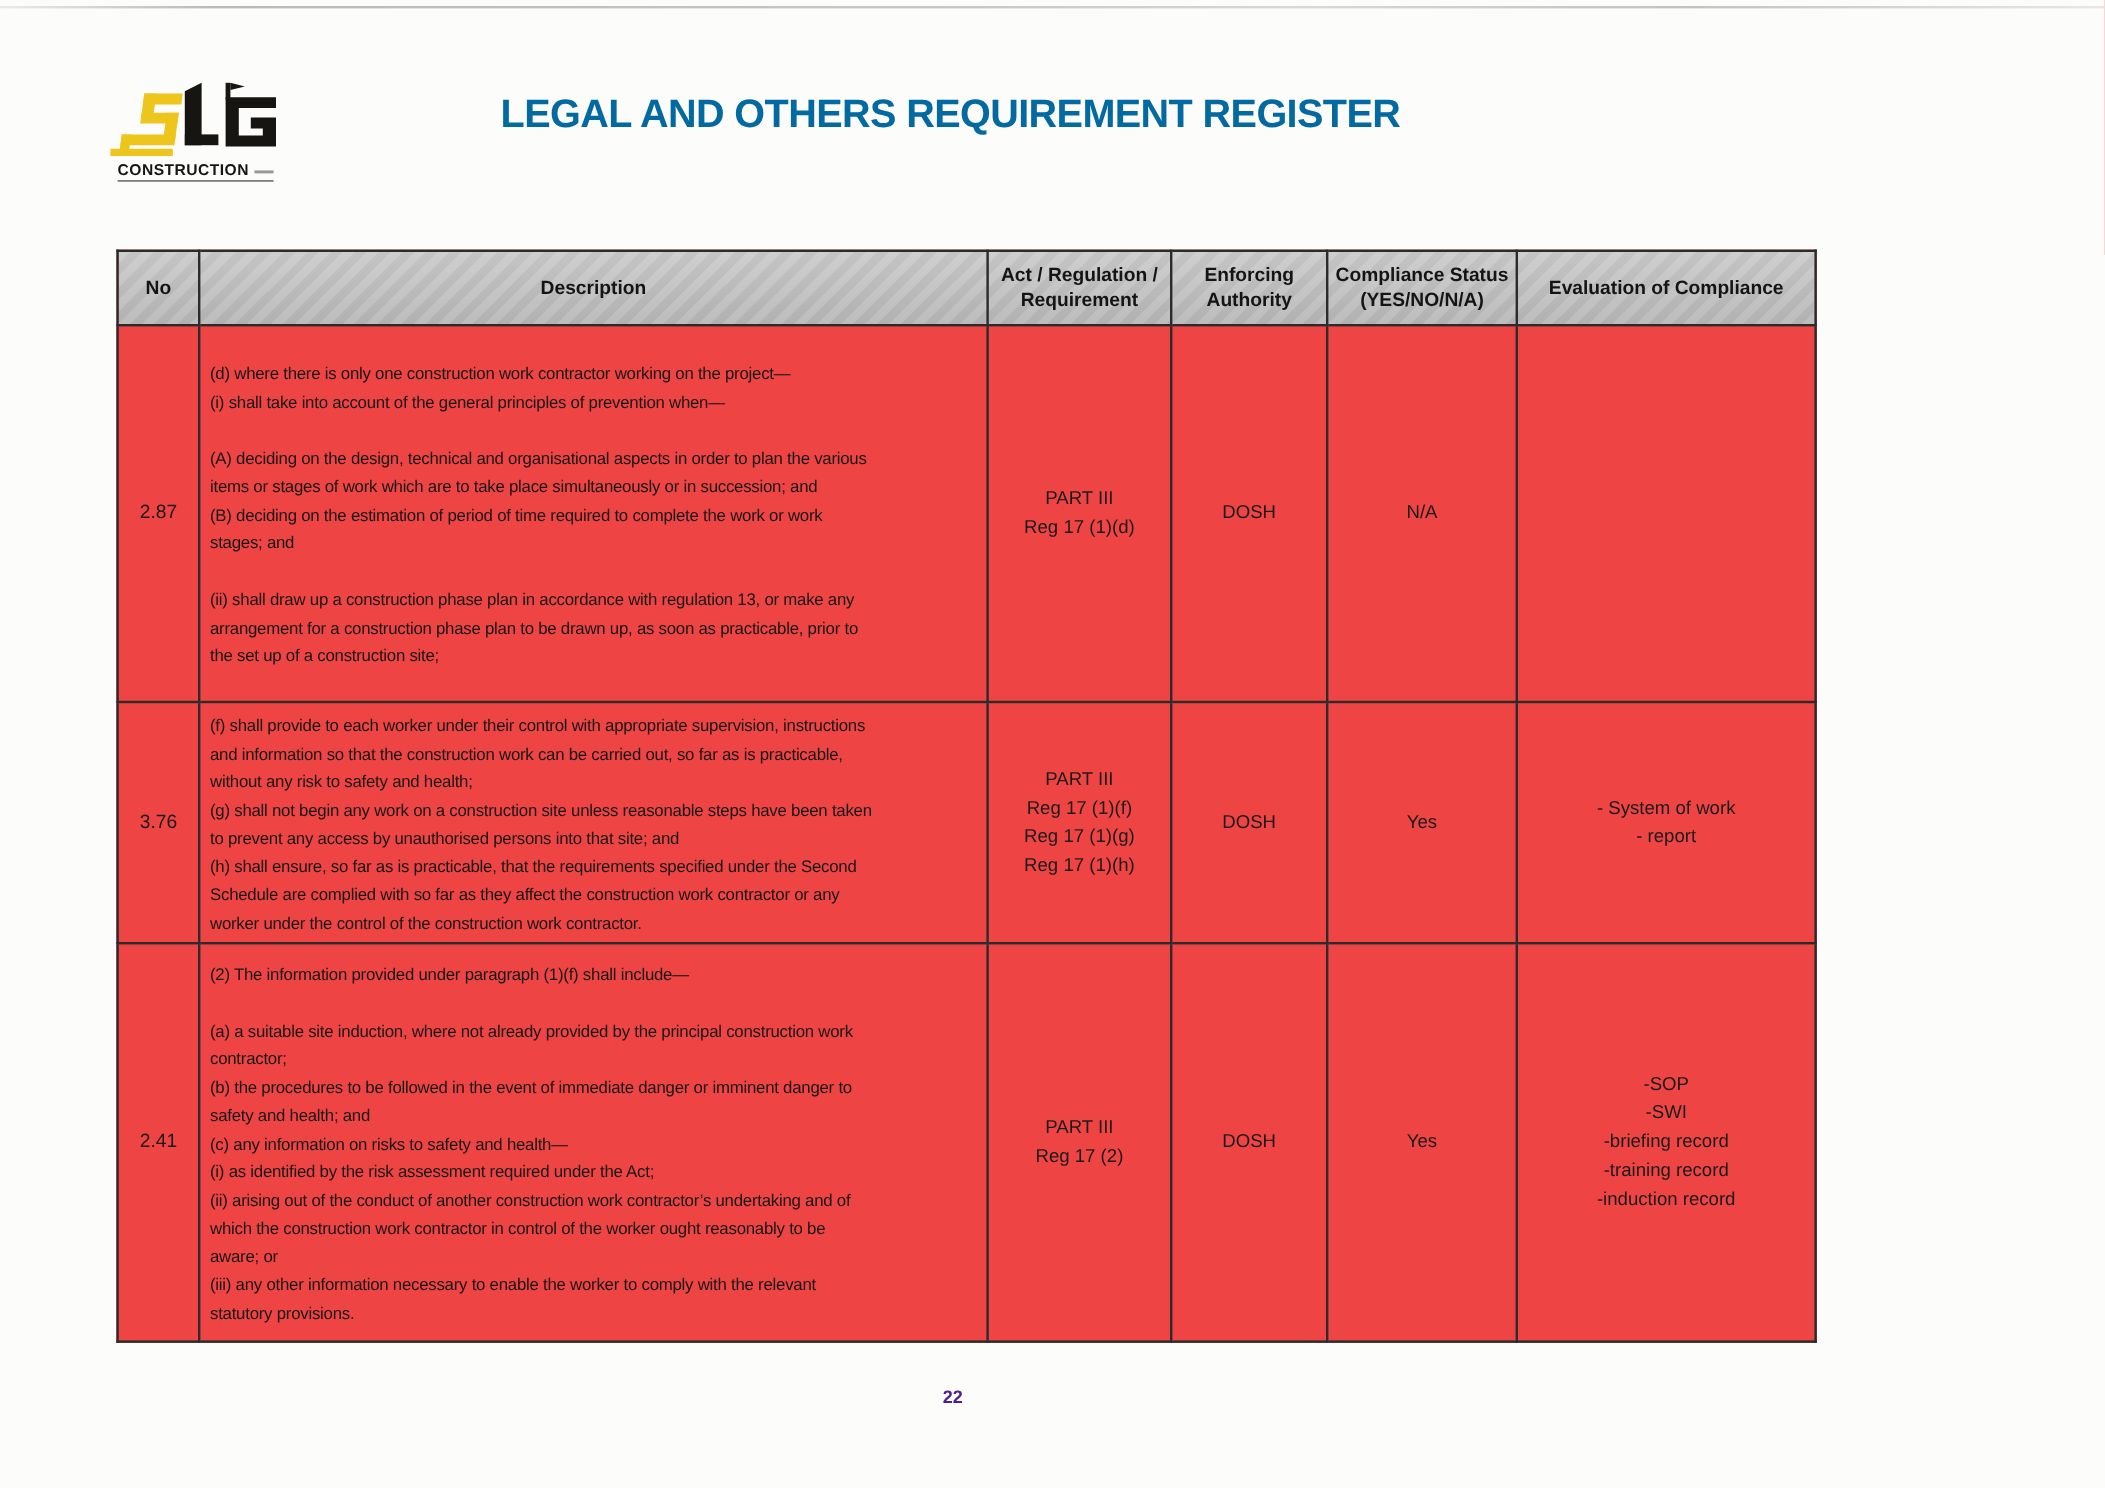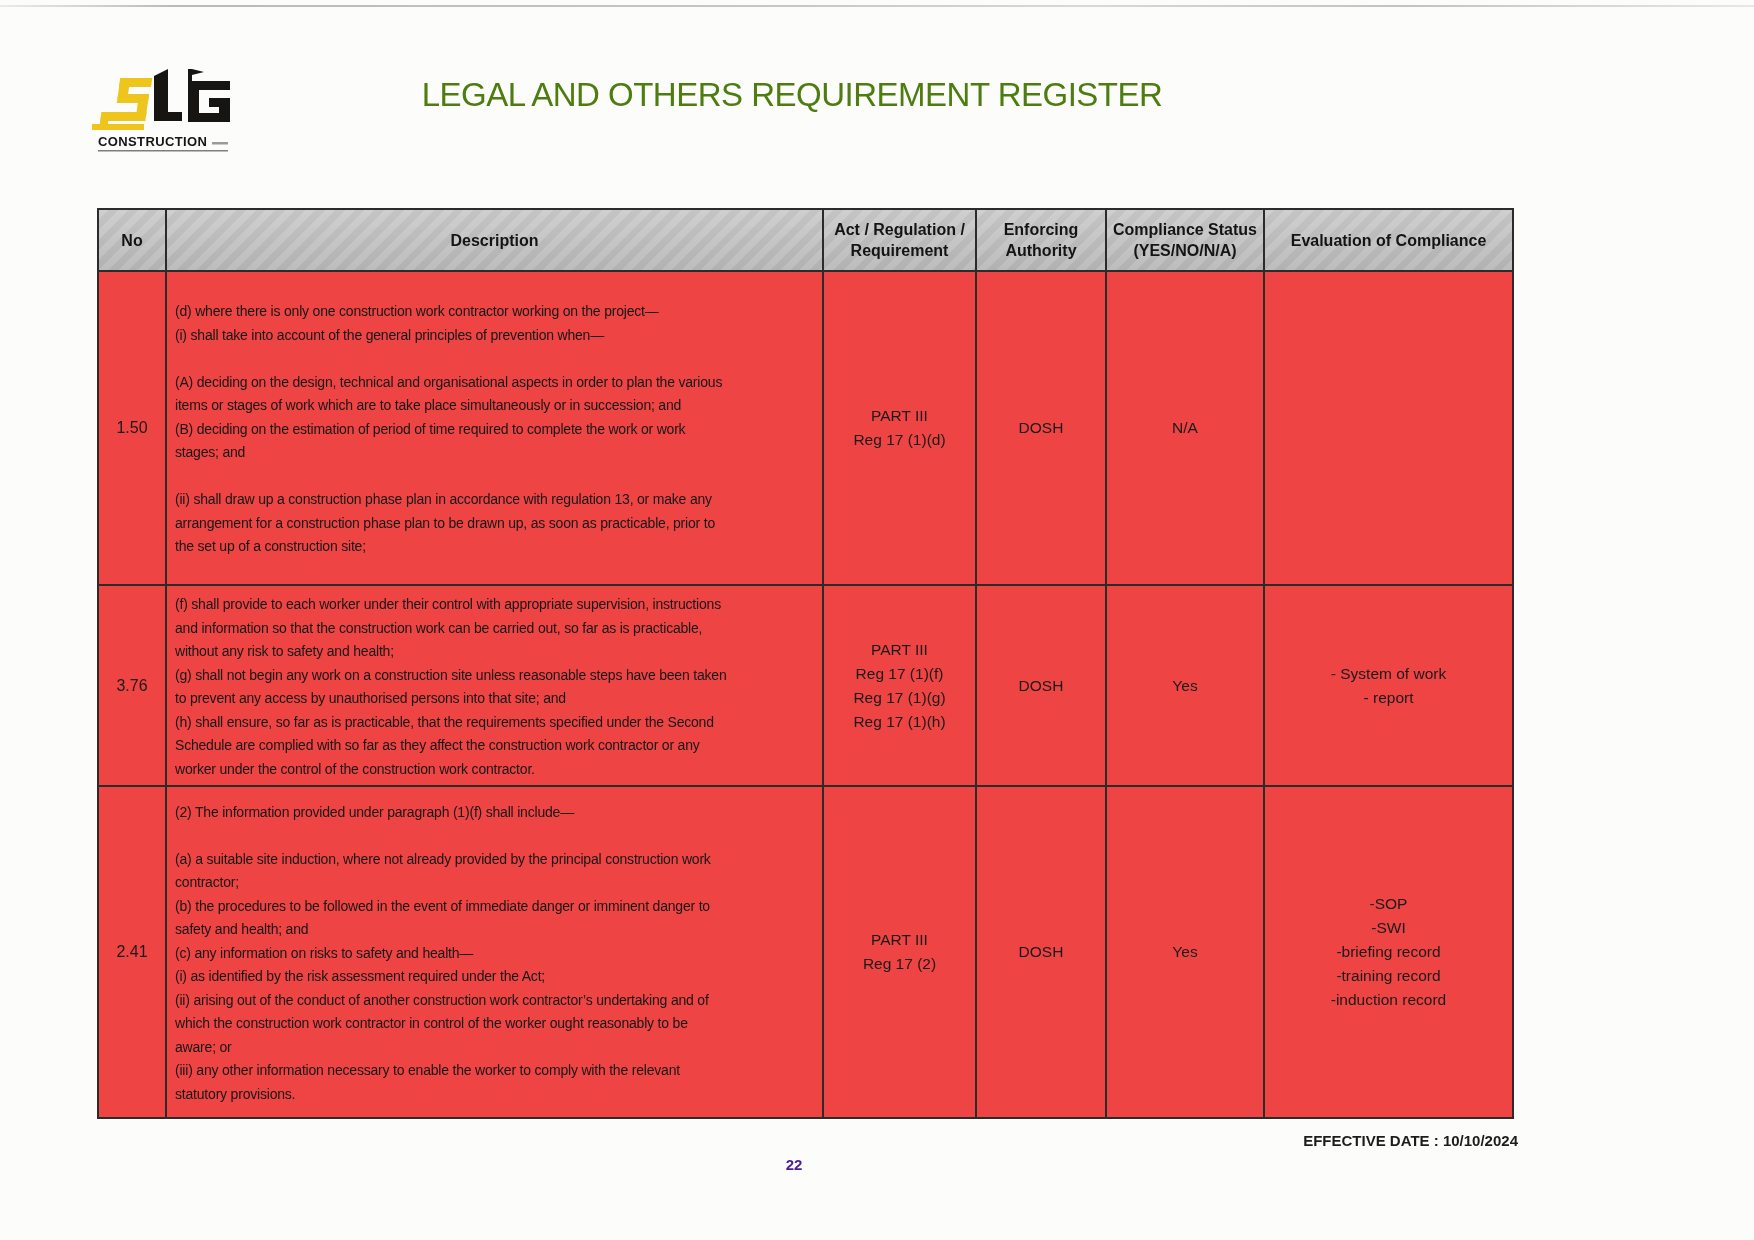--- a/index.html
+++ b/index.html
@@ -16,22 +16,22 @@
     background:linear-gradient(90deg,#e6e6e6,#a9a9a9 10%,#b9b9b9 45%,#cfcfcf 62%,#b3b3b3 80%,#e2e2e2);
     opacity:.8;
   }
 
   
   .logo{position:absolute;left:84px;top:66px;width:190px;height:100px;}
 
   
   .doc-title{
     position:absolute;left:292px;top:76px;width:1000px;height:50px;
-    text-align:center;font-size:33px;font-weight:400;letter-spacing:-.5px;
-    color:#4d7c0f;white-space:nowrap;
+    text-align:center;font-size:33px;font-weight:700;letter-spacing:-.5px;
+    color:#0369a1;white-space:nowrap;
   }
 
   
   .doc-table-wrap{position:absolute;left:97px;top:208px;}
   table.reg{
     border-collapse:collapse;table-layout:fixed;width:1415px;
     background:#ef4444;
   }
   table.reg col.c1{width:68px;}
   table.reg col.c2{width:657px;}
@@ -133,21 +133,21 @@
         <th>Enforcing
 Authority</th>
         <th>Compliance Status
 (YES/NO/N/A)</th>
         <th>Evaluation of Compliance</th>
       </tr>
     </thead>
     <tbody>
       <tr class="r1">
         <td class="c-no">
-            <div class="pad">1.50</div>
+            <div class="pad">2.87</div>
           </td>
         <td class="c-desc">
             <div class="pad">(d) where there is only one construction work contractor working on the project—
 (i) shall take into account of the general principles of prevention when—
 
 (A) deciding on the design, technical and organisational aspects in order to plan the various
 items or stages of work which are to take place simultaneously or in succession; and
 (B) deciding on the estimation of period of time required to complete the work or work
 stages; and
 
@@ -212,14 +212,13 @@
 -briefing record
 -training record
 -induction record</div></td>
       </tr>
     </tbody>
   </table>
 </div>
 
 <div class="page-number">22</div>
 <div class="footer-right">
-  <div>EFFECTIVE DATE : 10/10/2024</div>
 </div>
 
 </body></html>

